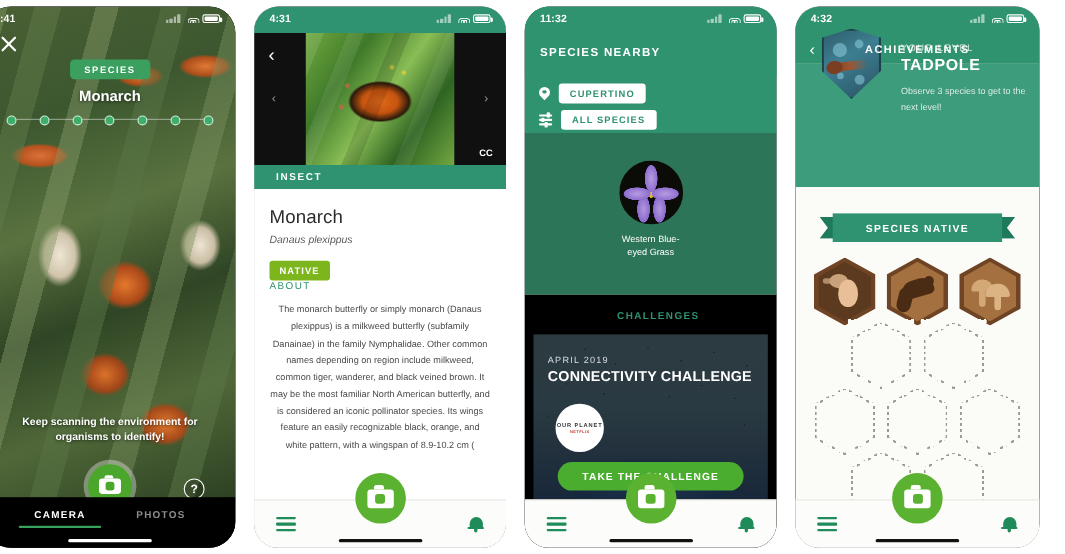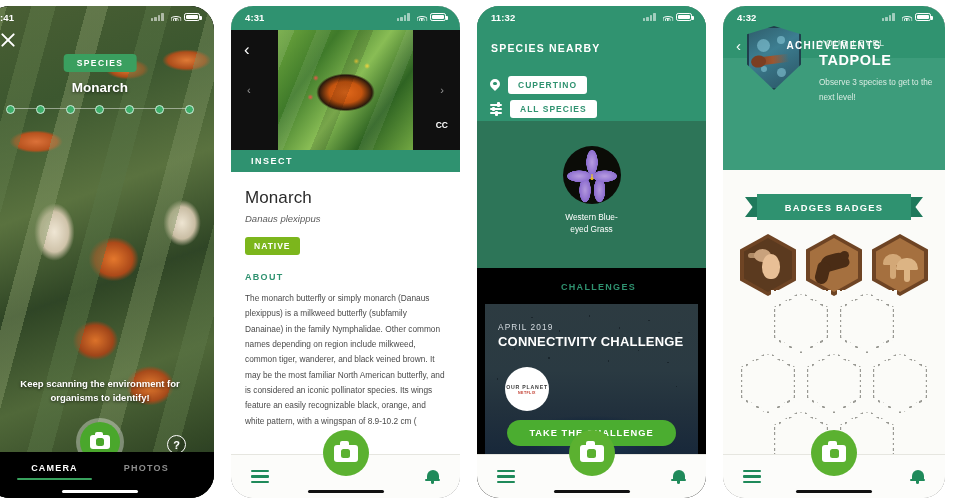--- a/index.html
+++ b/index.html
@@ -187,36 +187,36 @@
   }
   .p2-arrow-l, .p2-arrow-r {
     position: absolute; top: 50%; transform: translateY(-50%); color: rgba(255,255,255,.55);
     font-size: 11px; z-index: 6;
   }
   .p2-arrow-l { left: 16px; } .p2-arrow-r { right: 16px; }
   .p2-back {
     position: absolute; top: 34px; left: 13px; z-index: 12; color: #fff; font-size: 17px; font-weight: 300;
   }
   .p2-cc {
-    position: absolute; right: 12px; bottom: 20px; color: #fff; font-size: 8.5px; font-weight: bold; z-index: 6;
+    position: absolute; right: 12px; bottom: 6px; color: #fff; font-size: 8.5px; font-weight: bold; z-index: 6;
   }
   .p2-cat {
     position: absolute; top: 144px; left: 0; right: 0; height: 22px; background: #2f9270;
     color: #fff; font-size: 9px; font-weight: bold; letter-spacing: 1.5px;
     display: flex; align-items: center; padding-left: 20px;
   }
   .p2-body { position: absolute; top: 166px; left: 0; right: 0; bottom: 44px; padding: 16px 14px 0 14px; background: #fff; overflow: hidden; }
   .p2-title { font-size: 17px; color: #2b2b2b; font-weight: normal; letter-spacing: .1px;}
   .p2-sci { font-size: 9.5px; color: #5c5c5c; font-style: italic; margin-top: 5px; }
   .native-badge {
     display: inline-block; margin-top: 13px; background: #7cb61c; color: #fff;
     font-size: 8.5px; font-weight: bold; letter-spacing: 1px; padding: 4px 9px; border-radius: 3px;
   }
-  .p2-section { margin-top: 17px; color: #2f9270; font-size: 9px; font-weight: bold; letter-spacing: 1.3px; }
-  .p2-text { margin-top: 9px; font-size: 8.3px; line-height: 1.85; color: #4a4a4a; }
+  .p2-section { color: #2f9270; font-size: 9px; font-weight: normal; letter-spacing: 1.3px; }
+  .p2-text { margin-top: 9px; font-size: 8.3px; line-height: 1.85; color: #4a4a4a; text-align: center; }
 
   
   #p3 { width: 229px; height: 492px; margin: 6px 0 0 17px; }
   #p3 .screen { background: #f4f4f0; }
   .p3-head { position: absolute; top: 0; left: 0; right: 0; height: 64px; background: #309370; z-index: 6; }
   .p3-title {
     position: absolute; top: 36px; left: 14px; color: #fff; font-size: 10.5px;
     font-weight: bold; letter-spacing: 1.2px; z-index: 8;
   }
   .p3-chiprow { position: absolute; left: 13px; z-index: 8; display: flex; align-items: center; gap: 8px; }
@@ -629,21 +629,21 @@
           <div class="bub b4"></div>
         <div class="tad"></div>
       </div>
       <div class="p4-your">YOUR LEVEL</div>
       <div class="p4-tad">TADPOLE</div>
       <div class="p4-hint">Observe 3 species to get to the next level!</div>
 
       <div class="ribbon">
         <div class="tail l"></div>
         <div class="tail r"></div>
-        <div class="mid">BADGES BADGES</div>
+        <div class="mid">SPECIES NATIVE</div>
       </div>
 
       <div class="badges">
         <div class="badge-row">
           <div class="hexb earned b-bird">
             <div class="hx outer"></div>
               <div class="hx inner"></div>
             <div class="art">
                 <div class="bird-beak"></div>
                 <div class="bird-head"></div>

